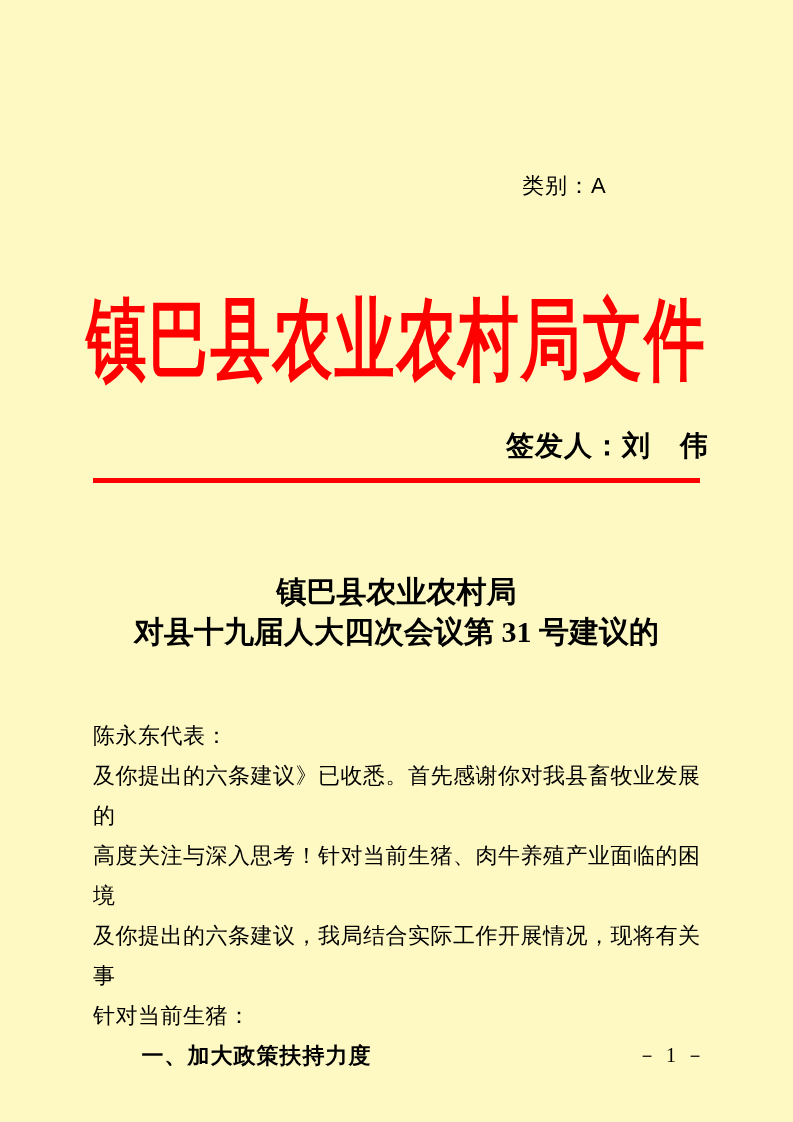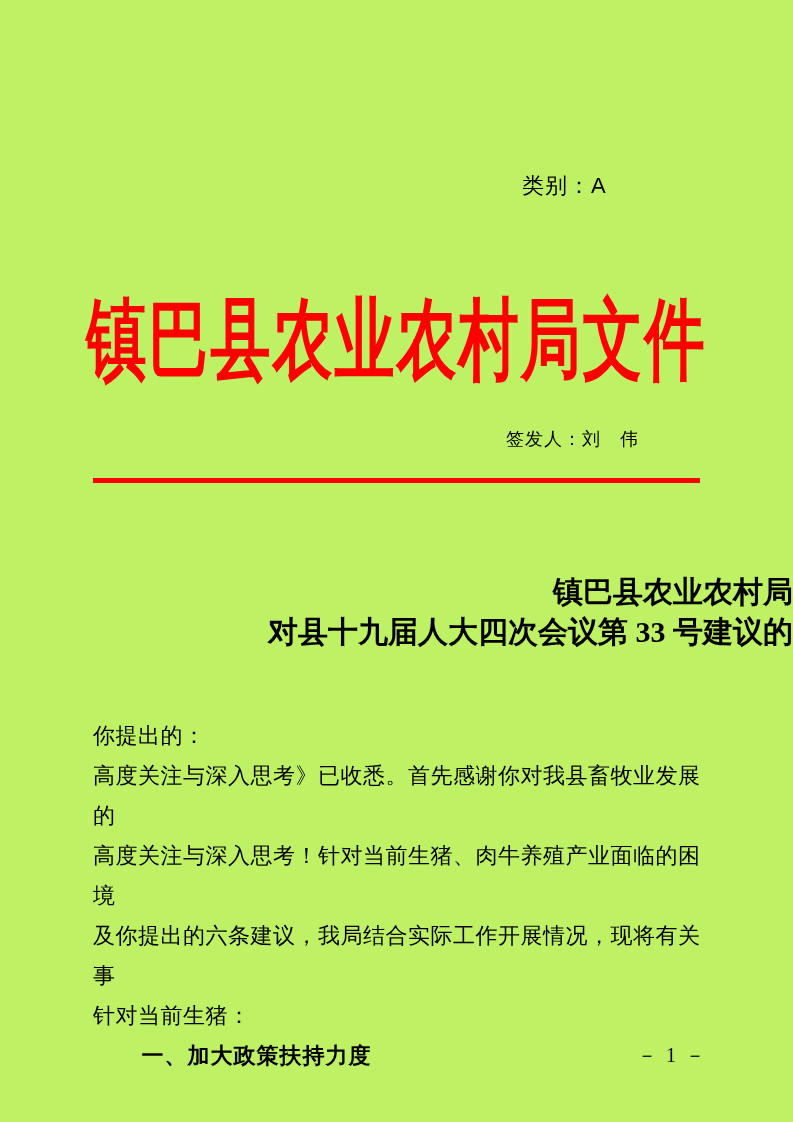--- a/index.html
+++ b/index.html
@@ -2,21 +2,21 @@
 <html><head>
 <meta charset="utf-8">
 <style>
   * { margin: 0; padding: 0; box-sizing: border-box; }
   html, body { background: #ffffff; }
   .page {
     position: relative;
     width: 793px;
     height: 1122px;
     margin: 0 auto;
-    background: #bef264;
+    background: #fef9c3;
     overflow: hidden;
     font-family: "Liberation Serif", "DejaVu Serif", serif;
     color: #000000;
   }
   .category {
     position: absolute;
     top: 171px;
     left: 522px;
     font-family: "Liberation Sans", "DejaVu Sans", sans-serif;
     font-size: 22px;
@@ -35,23 +35,24 @@
     font-size: 60px;
     letter-spacing: 2px;
     white-space: nowrap;
     transform: scaleY(1.48);
     transform-origin: top center;
   }
   .issuer {
     position: absolute;
     top: 427px;
     left: 506px;
-    font-size: 18px;
+    font-size: 28px;
     letter-spacing: 1px;
     color: #000000;
+    font-weight: bold;
   }
   .red-rule {
     position: absolute;
     top: 478px;
     left: 93px;
     width: 607px;
     height: 5px;
     background: #ff0000;
   }
   .doc-number {
@@ -61,21 +62,21 @@
     width: 577px;
     text-align: right;
     font-size: 22px;
     color: #000000;
   }
   .doc-title {
     position: absolute;
     top: 572px;
     left: 0;
     width: 100%;
-    text-align: right;
+    text-align: center;
     font-weight: bold;
     font-size: 30px;
     line-height: 40px;
     color: #000000;
   }
   .body-block {
     position: absolute;
     top: 716px;
     left: 93px;
     width: 616px;
@@ -111,26 +112,26 @@
 
   <div class="red-title">镇巴县农业农村局文件</div>
 
   <div class="issuer">签发人：刘　伟</div>
 
   <div class="red-rule"></div>
 
 
   <div class="doc-title">
     <div>镇巴县农业农村局</div>
-    <div>对县十九届人大四次会议第 33 号建议的</div>
+    <div>对县十九届人大四次会议第 31 号建议的</div>
   </div>
 
   <div class="body-block">
-    <div class="body-line">你提出的：</div>
-    <div class="body-line">高度关注与深入思考》已收悉。首先感谢你对我县畜牧业发展的</div>
+    <div class="body-line">陈永东代表：</div>
+    <div class="body-line">及你提出的六条建议》已收悉。首先感谢你对我县畜牧业发展的</div>
     <div class="body-line">高度关注与深入思考！针对当前生猪、肉牛养殖产业面临的困境</div>
     <div class="body-line">及你提出的六条建议，我局结合实际工作开展情况，现将有关事</div>
     <div class="body-line">针对当前生猪：</div>
     <div class="body-line section-heading">一、加大政策扶持力度</div>
   </div>
 
   <div class="page-number">－ 1 －</div>
 
 </div>
 

